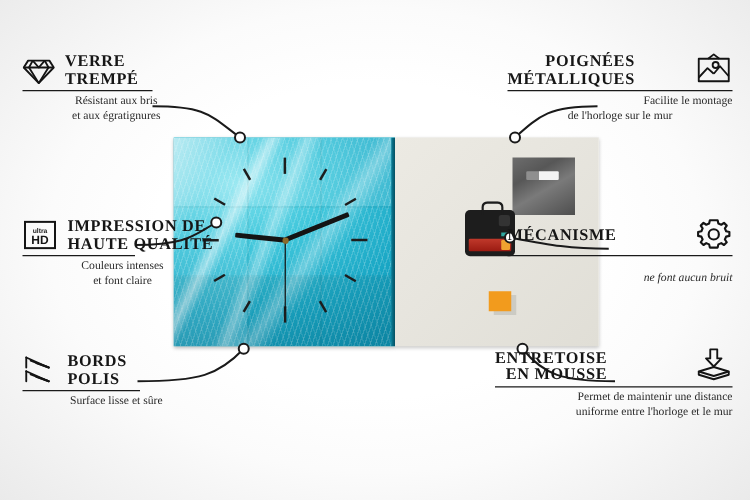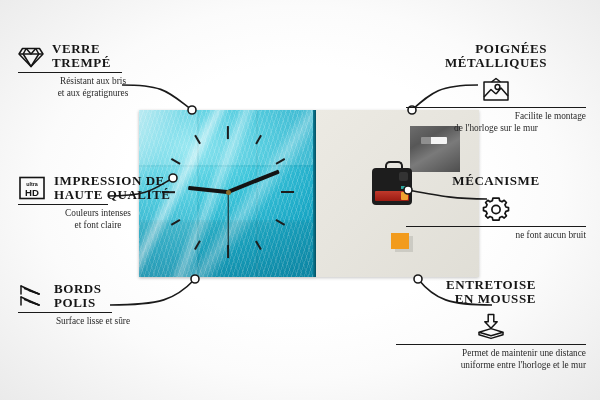--- a/index.html
+++ b/index.html
@@ -93,21 +93,21 @@
   }
   .c-rule{height:1px;background:#1a1a1a;margin-top:3px;}
   .c-sub{
     font-size:9.3px;color:#2a2a2a;line-height:11.5px;margin-top:3px;white-space:nowrap;
   }
   .ico{flex:0 0 auto;display:block;}
 
   .left .c-head{justify-content:flex-start;}
   .left .c-title{text-align:left;}
   .left .c-sub{text-align:center;}
-  .right .c-head{justify-content:flex-end;flex-direction:column;}
+  .right .c-head{justify-content:space-between;}
   .right .c-title{text-align:right;}
   .right .c-sub{text-align:right;}
 
   #wires{position:absolute;left:0;top:0;width:600px;height:400px;pointer-events:none;}
 </style>
 </head>
 <body>
 
 <div id="stage">
 
@@ -260,21 +260,21 @@
         <div class="c-title">MÉCANISME</div>
       </div>
       <svg class="ico" width="30" height="27" viewBox="0 0 30 27">
         <g fill="none" stroke="#141414" stroke-width="1.7" stroke-linejoin="round">
           <path d="M15,2.2 l3.1,0 0.6,2.6 2.3,1.0 2.2,-1.5 2.2,2.2 -1.5,2.2 1.0,2.3 2.6,0.6 0,3.1 -2.6,0.6 -1.0,2.3 1.5,2.2 -2.2,2.2 -2.2,-1.5 -2.3,1.0 -0.6,2.6 -3.1,0 -3.1,0 -0.6,-2.6 -2.3,-1.0 -2.2,1.5 -2.2,-2.2 1.5,-2.2 -1.0,-2.3 -2.6,-0.6 0,-3.1 2.6,-0.6 1.0,-2.3 -1.5,-2.2 2.2,-2.2 2.2,1.5 2.3,-1.0 0.6,-2.6 z"></path>
           <circle cx="15" cy="13.5" r="4.1"></circle>
         </g>
       </svg>
     </div>
     <div class="c-rule" style="width:180px;margin-left:auto;"></div>
-    <div class="c-sub" style="margin-top:3px;">ne font aucun bruit</div>
+    <div class="c-sub" style="margin-top:13px;font-style:italic;">ne font aucun bruit</div>
   </div>
 
   <div class="callout right" style="right:14px;top:278px;width:190px;">
     <div class="c-head">
       <div>
         <div class="c-title">ENTRETOISE</div>
         <div class="c-title">EN MOUSSE</div>
       </div>
       <svg class="ico" width="30" height="28" viewBox="0 0 30 28">
         <g fill="none" stroke="#141414" stroke-width="1.5" stroke-linejoin="round">

